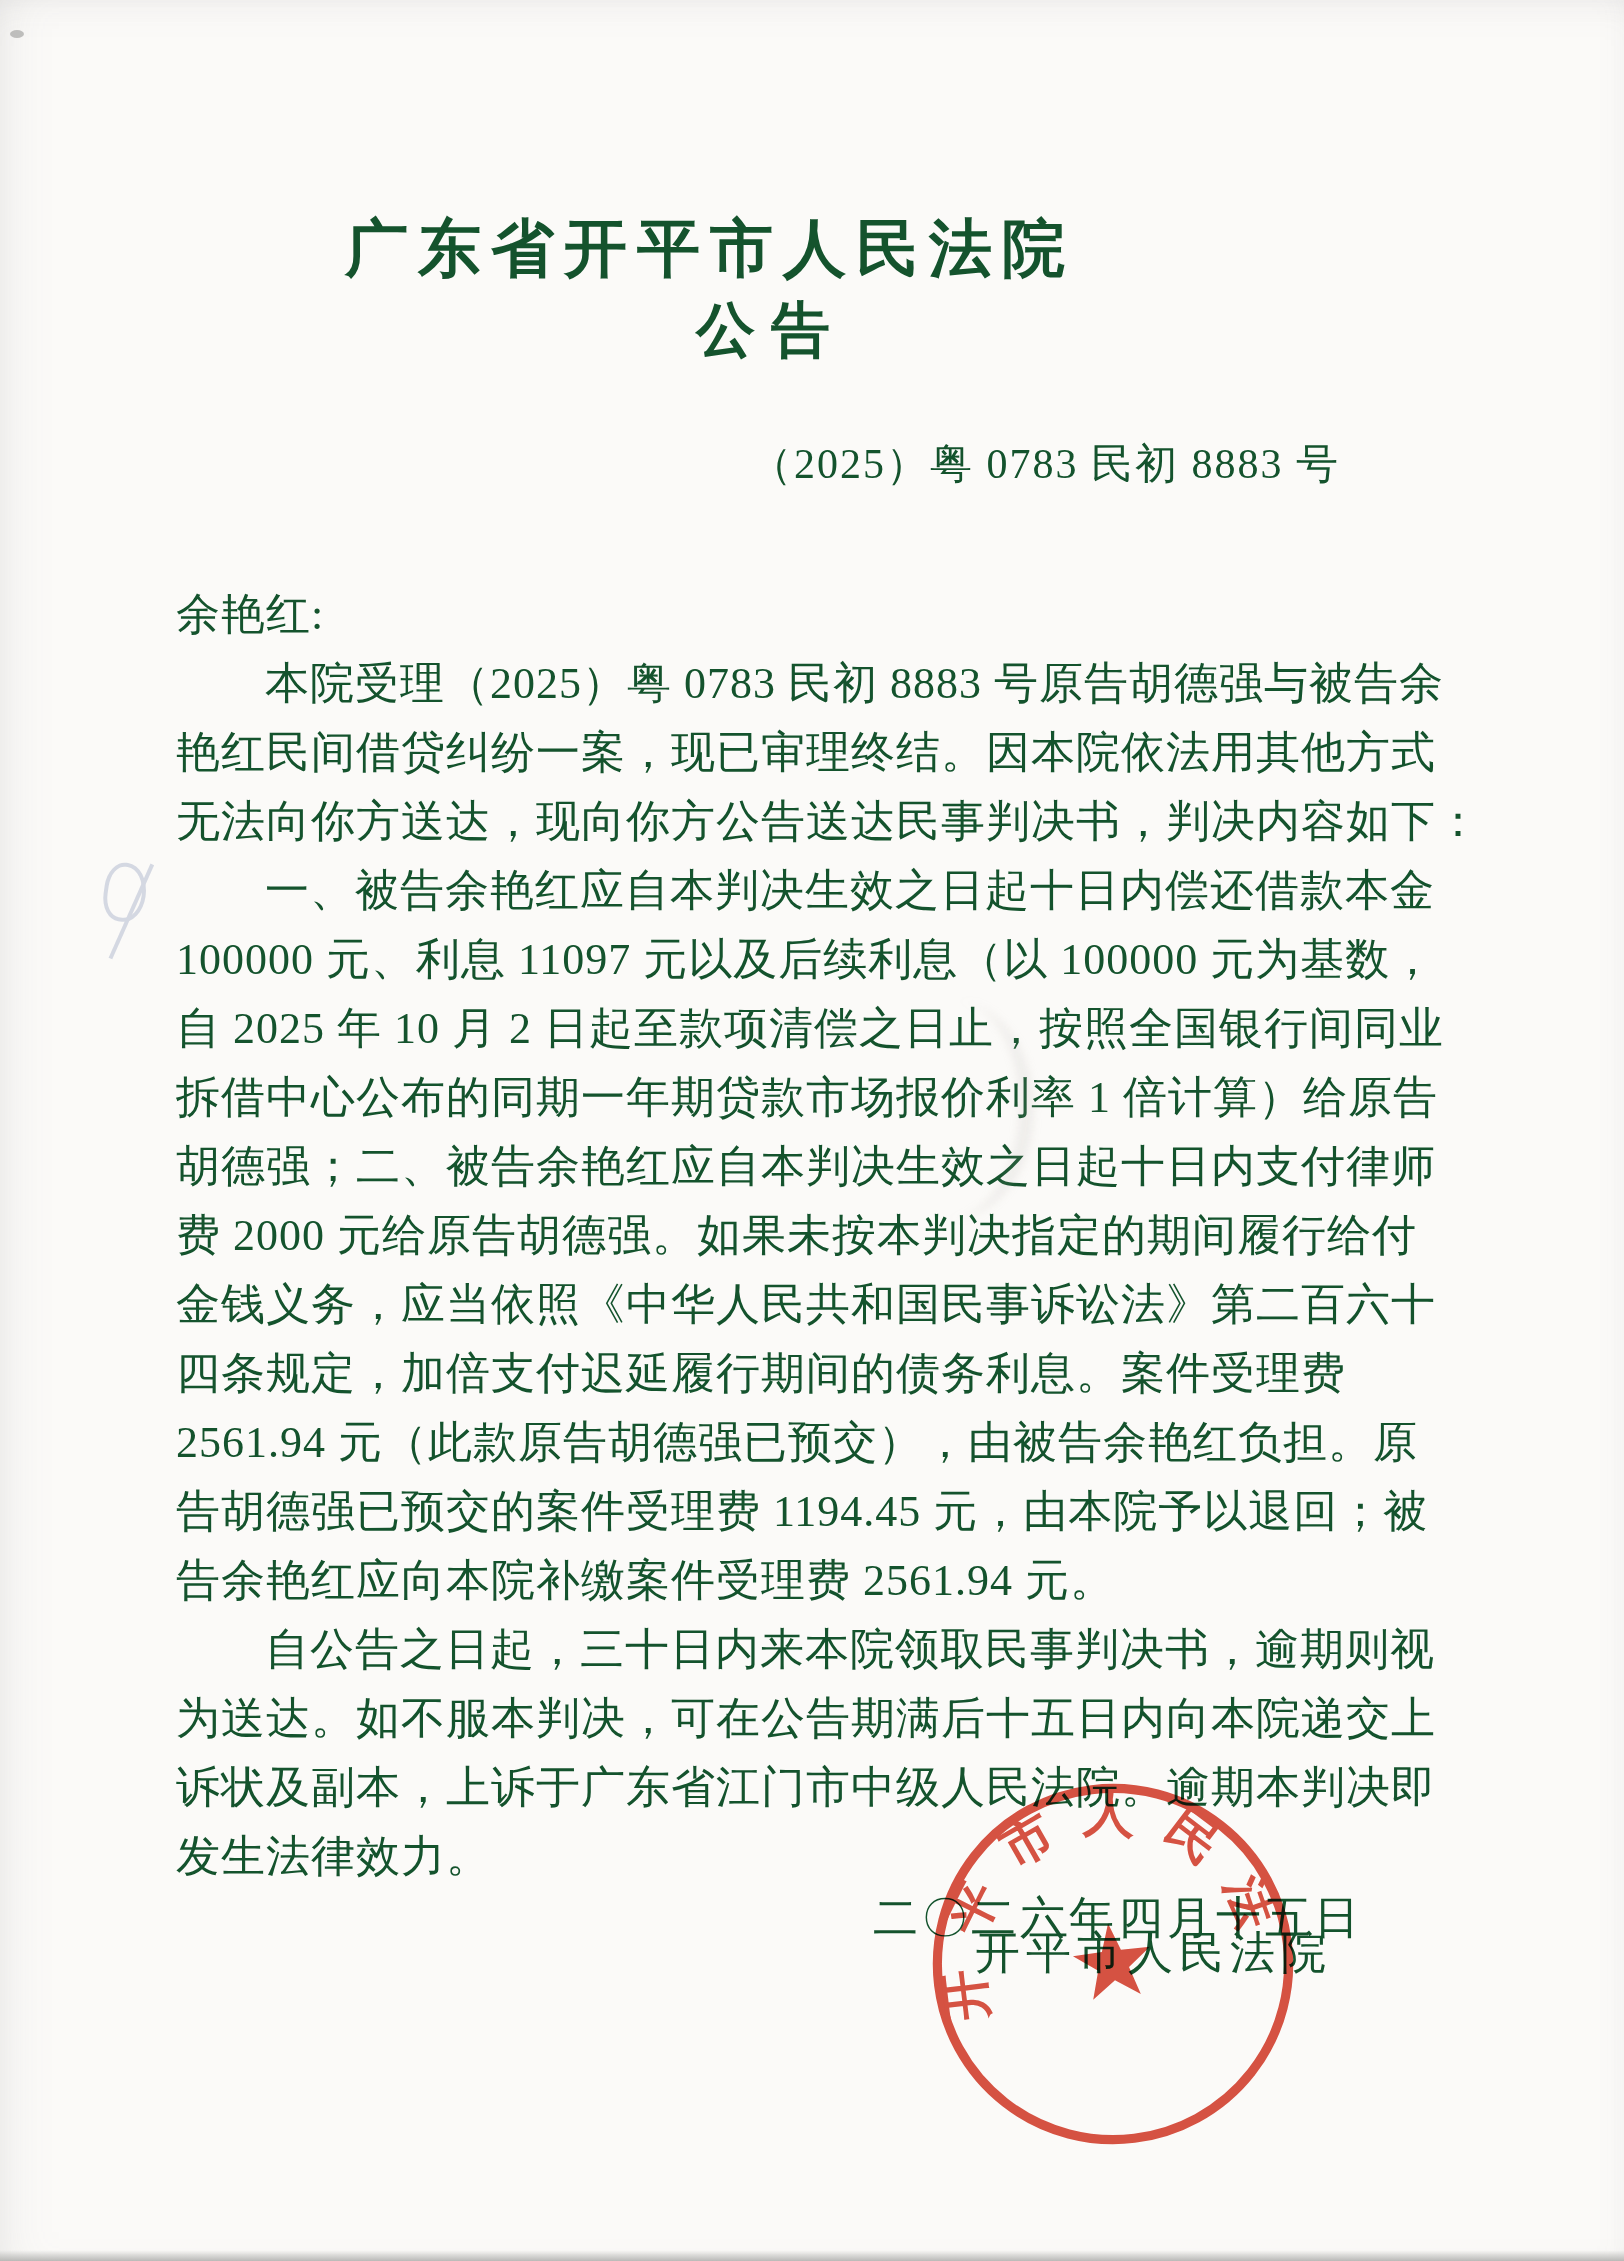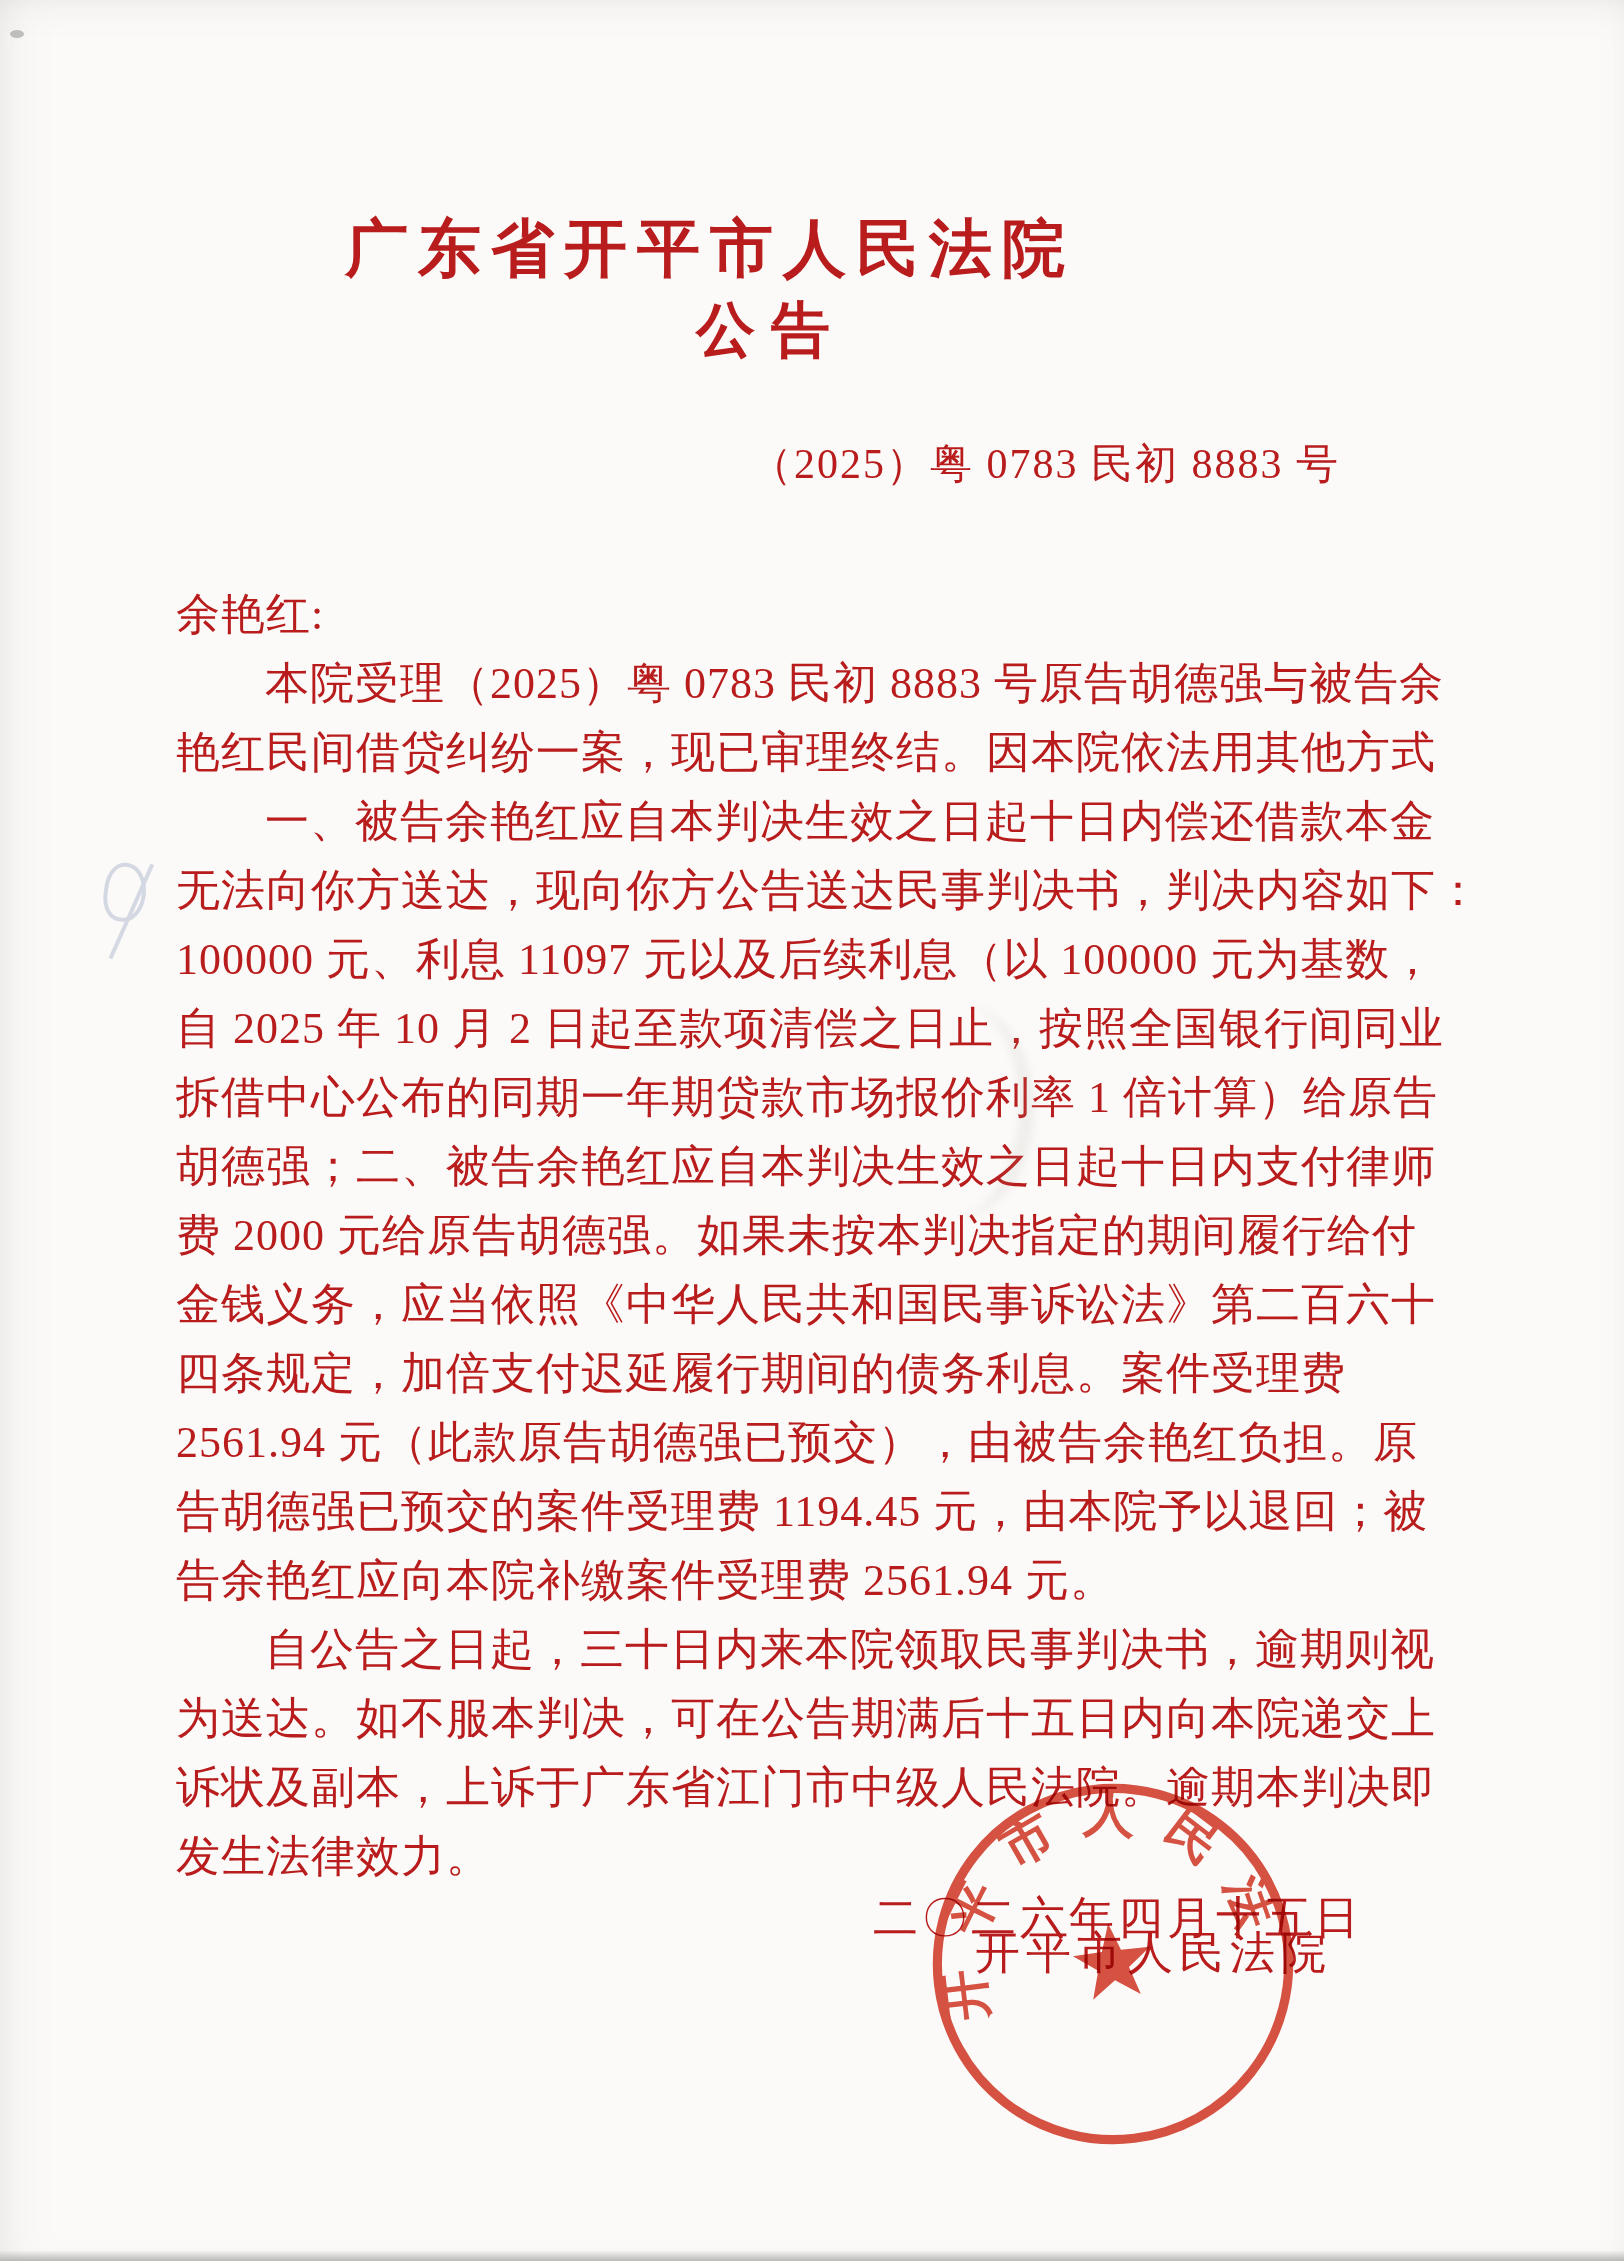--- a/index.html
+++ b/index.html
@@ -3,21 +3,21 @@
 <meta charset="utf-8">
 <style>
   html,body{margin:0;padding:0;background:#e8e8e6;}
   .page{
     position:relative;
     width:1625px;height:2261px;
     margin:0 auto;
     background:#fbfaf8;
     overflow:hidden;
     font-family:"Liberation Serif","DejaVu Serif",serif;
-    color:#b91c1c;
+    color:#14532d;
     box-shadow:inset 30px 0 69px -54px rgba(120,120,125,.35),
                inset -18px 0 50px -45px rgba(120,120,125,.25),
                inset 0 26px 59px -50px rgba(140,140,145,.30);
   }
   
   .court-title{
     position:absolute;left:345px;top:206px;
     font-size:63px;font-weight:700;letter-spacing:10px;white-space:nowrap;
   }
   .doc-type{
@@ -85,22 +85,22 @@
 <div class="page">
 
   <div class="court-title">广东省开平市人民法院</div>
   <div class="doc-type">公告</div>
   <div class="case-number">（2025）粤 0783 民初 8883 号</div>
 
   <div class="body-block">
     <div class="line">余艳红:</div>
     <div class="line indent">本院受理（2025）粤 0783 民初 8883 号原告胡德强与被告余</div>
     <div class="line">艳红民间借贷纠纷一案，现已审理终结。因本院依法用其他方式</div>
+    <div class="line">无法向你方送达，现向你方公告送达民事判决书，判决内容如下：</div>
     <div class="line indent">一、被告余艳红应自本判决生效之日起十日内偿还借款本金</div>
-    <div class="line">无法向你方送达，现向你方公告送达民事判决书，判决内容如下：</div>
     <div class="line">100000 元、利息 11097 元以及后续利息（以 100000 元为基数，</div>
     <div class="line">自 2025 年 10 月 2 日起至款项清偿之日止，按照全国银行间同业</div>
     <div class="line">拆借中心公布的同期一年期贷款市场报价利率 1 倍计算）给原告</div>
     <div class="line">胡德强；二、被告余艳红应自本判决生效之日起十日内支付律师</div>
     <div class="line">费 2000 元给原告胡德强。如果未按本判决指定的期间履行给付</div>
     <div class="line">金钱义务，应当依照《中华人民共和国民事诉讼法》第二百六十</div>
     <div class="line">四条规定，加倍支付迟延履行期间的债务利息。案件受理费</div>
     <div class="line">2561.94 元（此款原告胡德强已预交），由被告余艳红负担。原</div>
     <div class="line">告胡德强已预交的案件受理费 1194.45 元，由本院予以退回；被</div>
     <div class="line">告余艳红应向本院补缴案件受理费 2561.94 元。</div>

